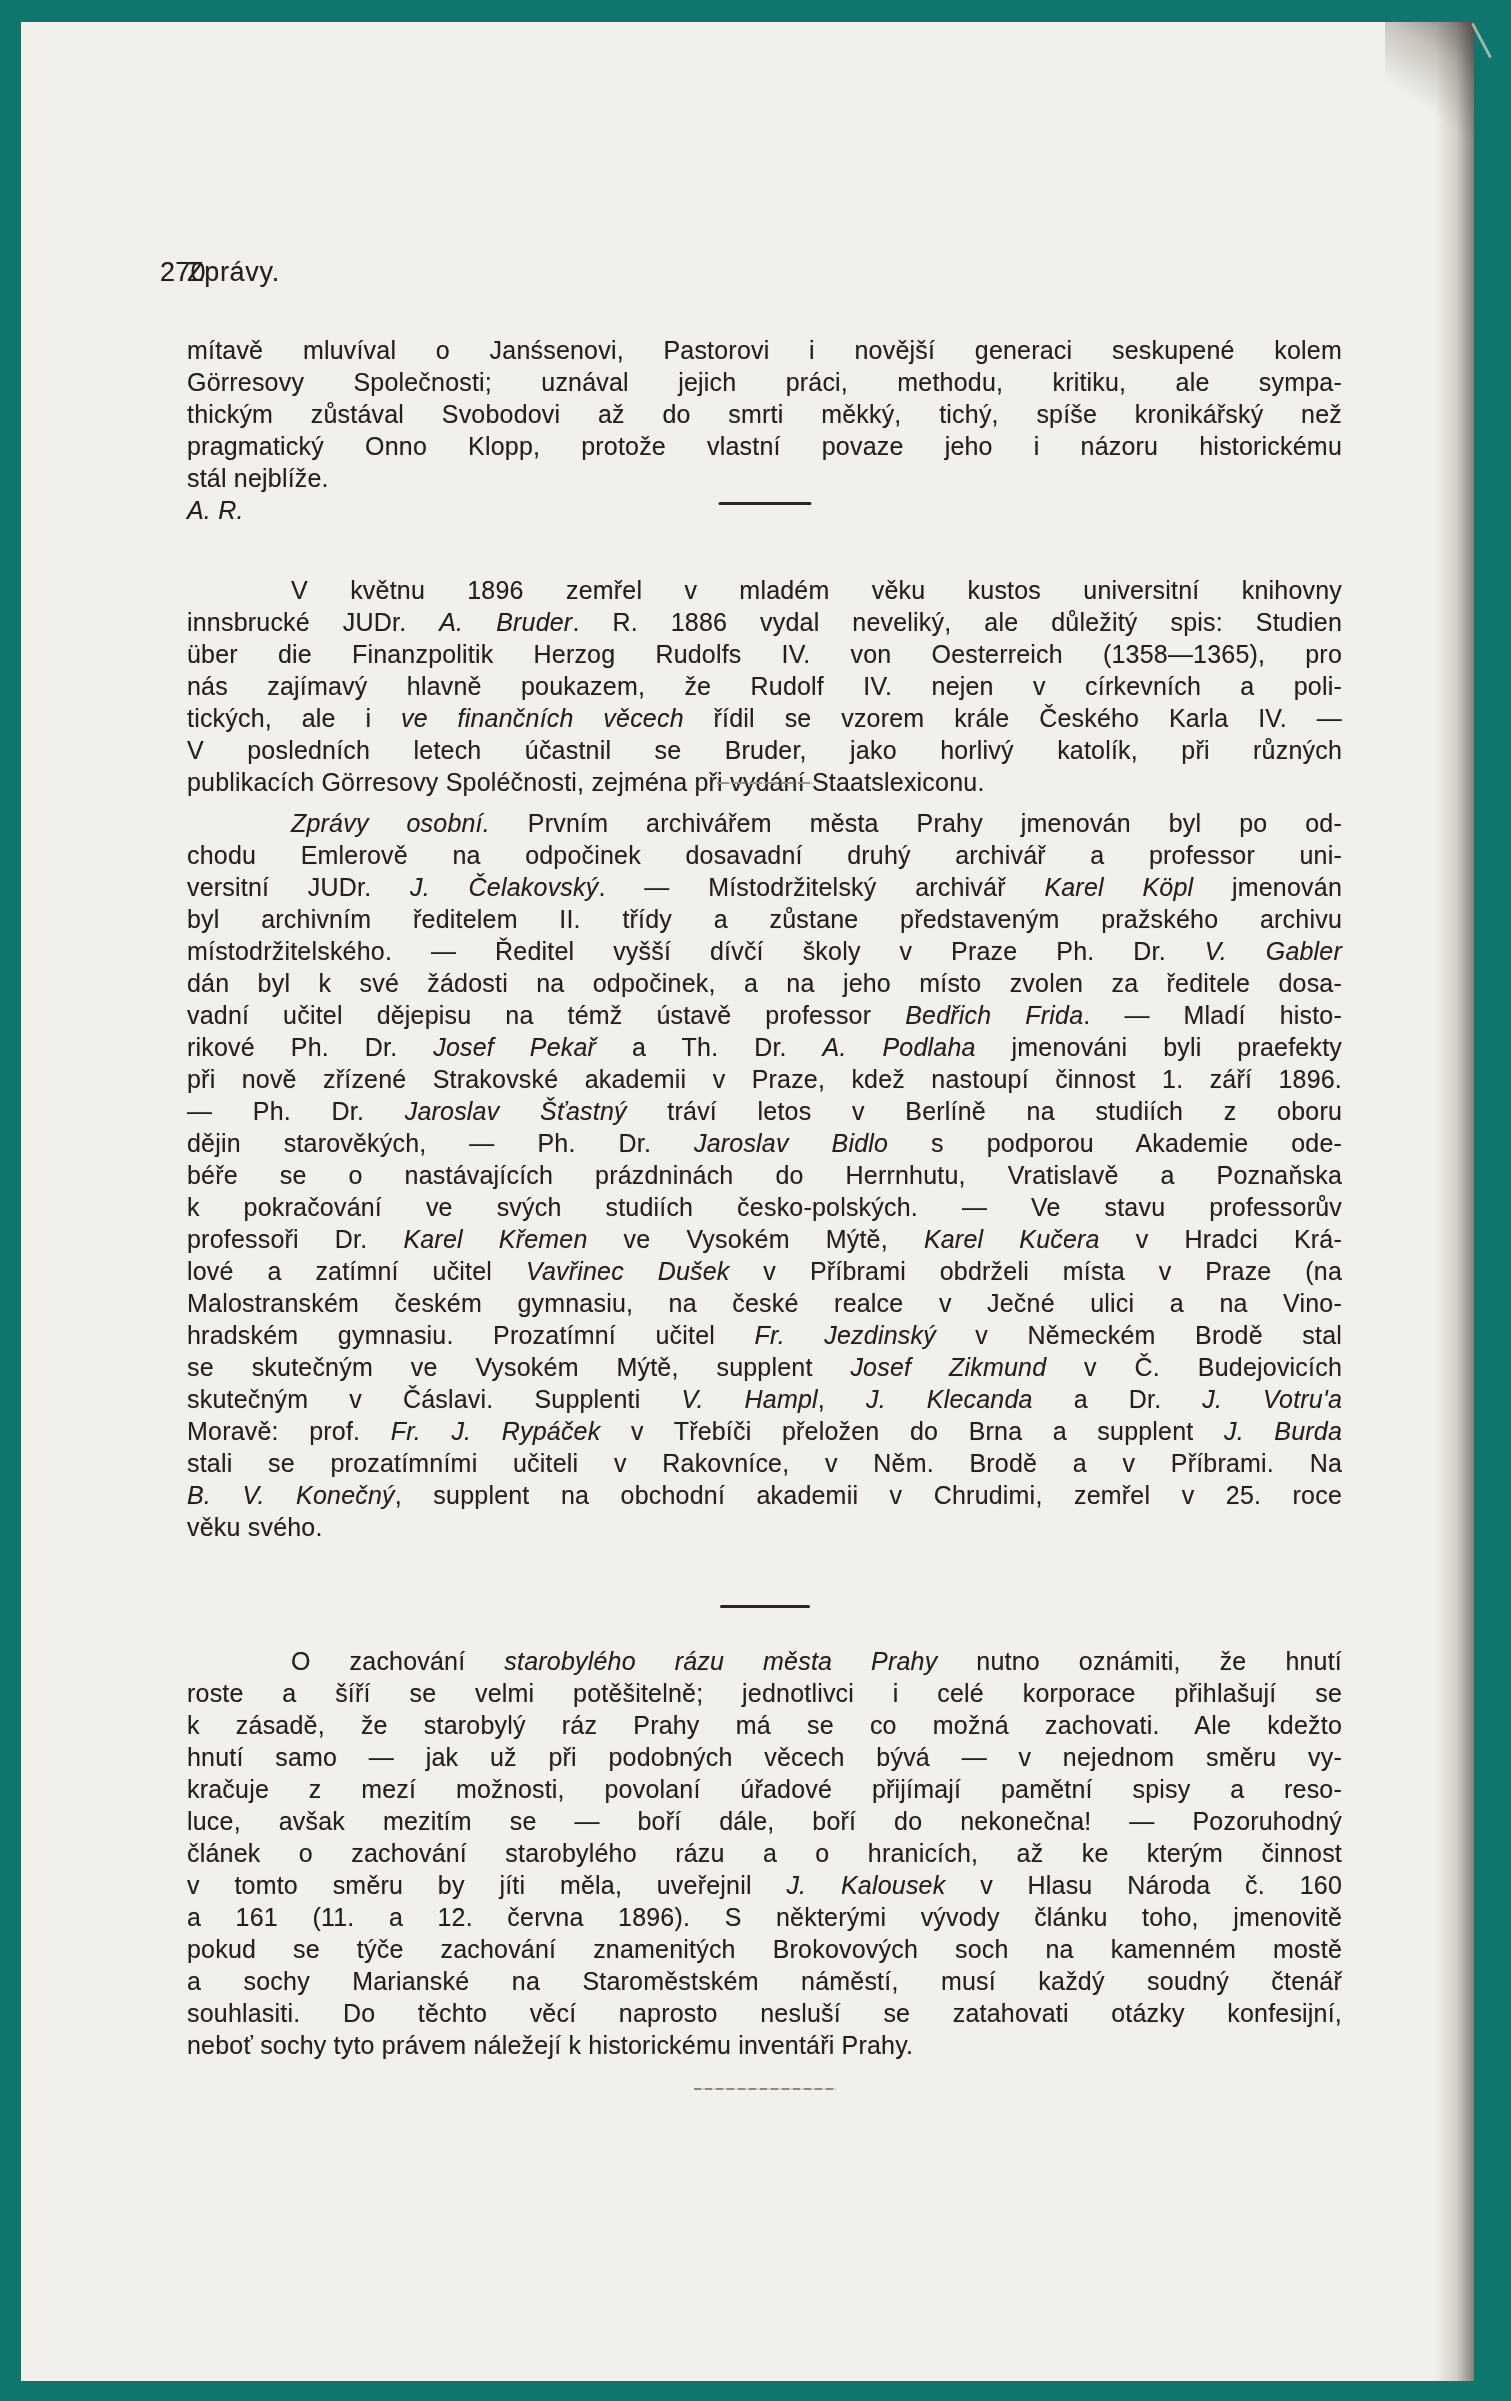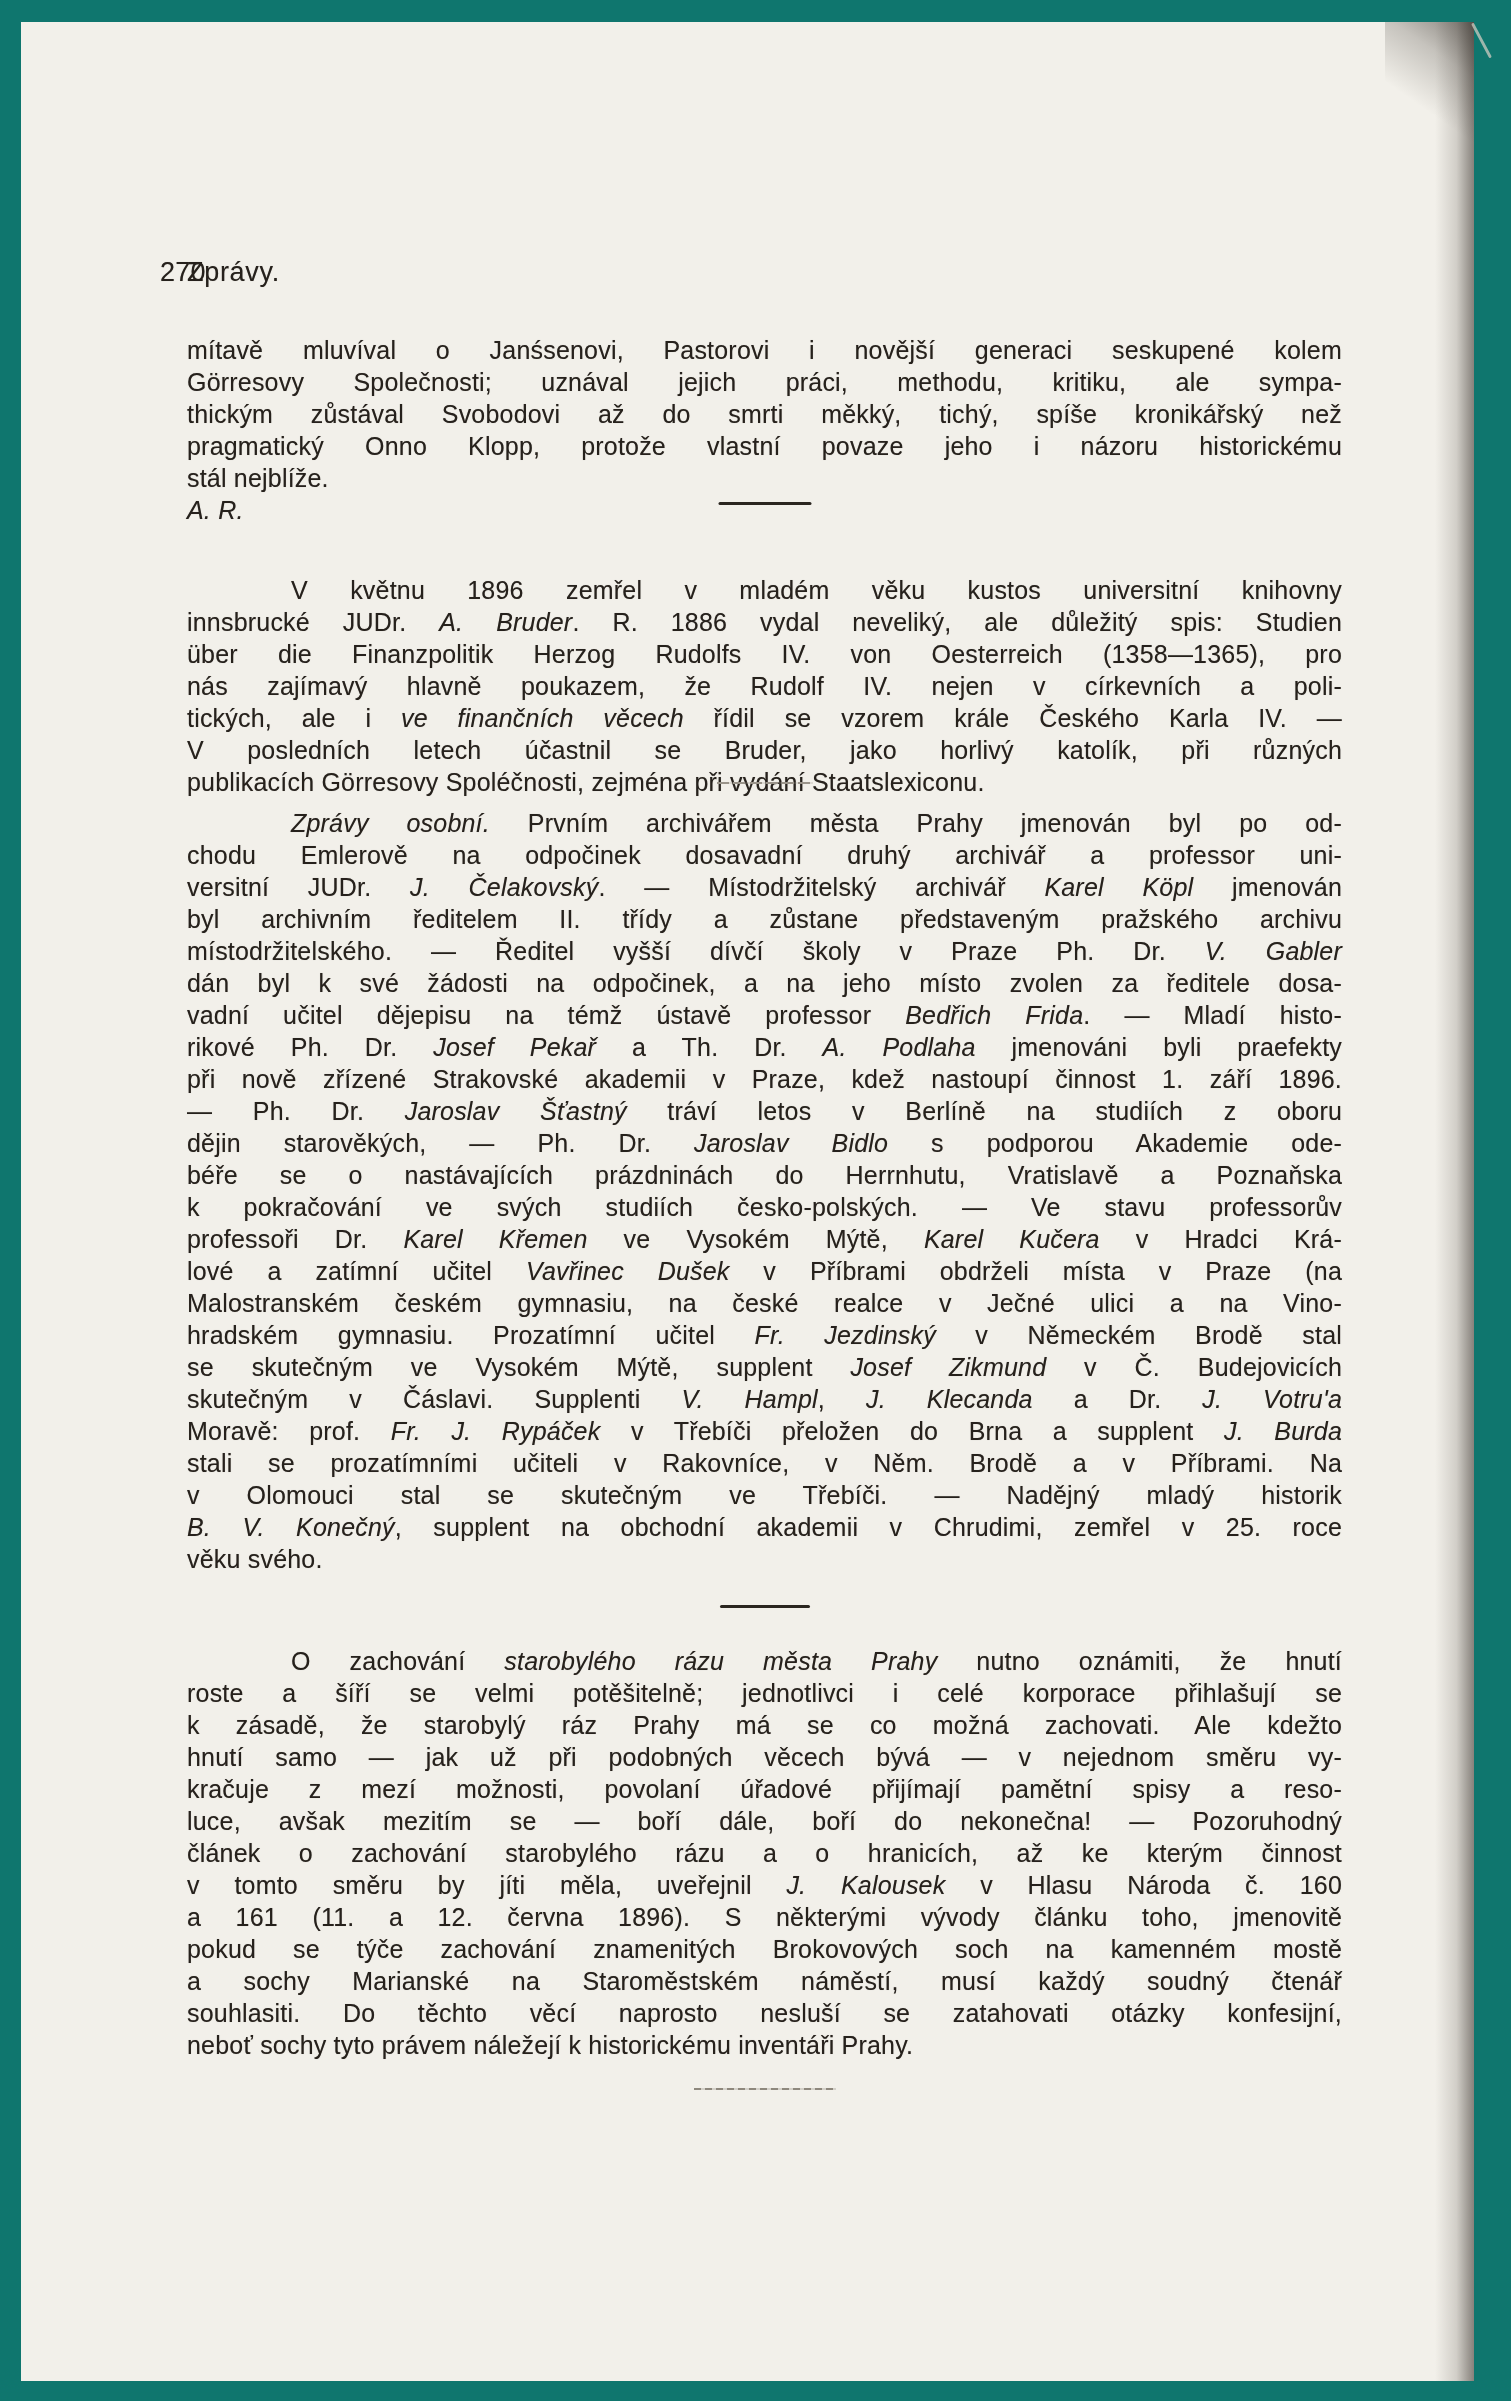--- a/index.html
+++ b/index.html
@@ -117,21 +117,20 @@
           <div class="line"><span>béře se o nastávajících prázdninách do Herrnhutu, Vratislavě a Poznaňska</span></div>
           <div class="line"><span>k pokračování ve svých studiích česko-polských. — Ve stavu professorův</span></div>
           <div class="line"><span>professoři Dr. <em>Karel Křemen</em> ve Vysokém Mýtě, <em>Karel Kučera</em> v Hradci Krá-</span></div>
           <div class="line"><span>lové a zatímní učitel <em>Vavřinec Dušek</em> v Příbrami obdrželi místa v Praze (na</span></div>
           <div class="line"><span>Malostranském českém gymnasiu, na české realce v Ječné ulici a na Vino-</span></div>
           <div class="line"><span>hradském gymnasiu. Prozatímní učitel <em>Fr. Jezdinský</em> v Německém Brodě stal</span></div>
           <div class="line"><span>se skutečným ve Vysokém Mýtě, supplent <em>Josef Zikmund</em> v Č. Budejovicích</span></div>
           <div class="line"><span>skutečným v Čáslavi. Supplenti <em>V. Hampl</em>, <em>J. Klecanda</em> a Dr. <em>J. Votru'a</em></span></div>
           <div class="line"><span>Moravě: prof. <em>Fr. J. Rypáček</em> v Třebíči přeložen do Brna a supplent <em>J. Burda</em></span></div>
           <div class="line"><span>stali se prozatímními učiteli v Rakovníce, v Něm. Brodě a v Příbrami. Na</span></div>
-          <div class="line"><span>v Olomouci stal se skutečným ve Třebíči. — Nadějný mladý historik</span></div>
           <div class="line"><span><em>B. V. Konečný</em>, supplent na obchodní akademii v Chrudimi, zemřel v 25. roce</span></div>
           <div class="line last"><span>věku svého.</span></div>
         </div>
 
       <div class="rule" id="rule3"></div>
 
       <div class="para" id="p4">
           <div class="line indent"><span>O zachování <em>starobylého rázu města Prahy</em> nutno oznámiti, že hnutí</span></div>
           <div class="line"><span>roste a šíří se velmi potěšitelně; jednotlivci i celé korporace přihlašují se</span></div>
           <div class="line"><span>k zásadě, že starobylý ráz Prahy má se co možná zachovati. Ale kdežto</span></div>

